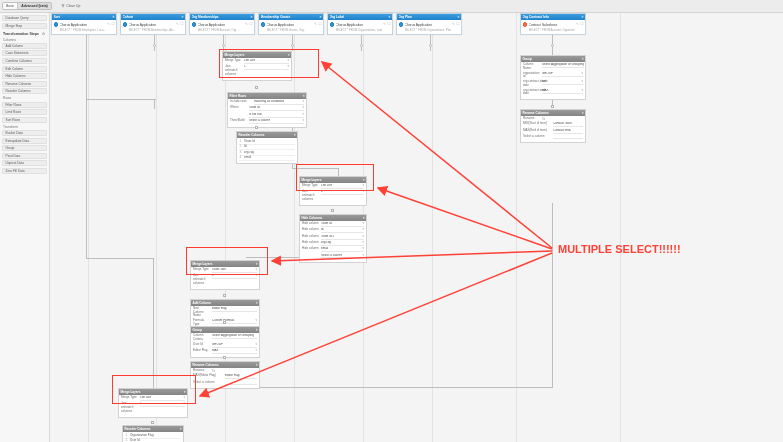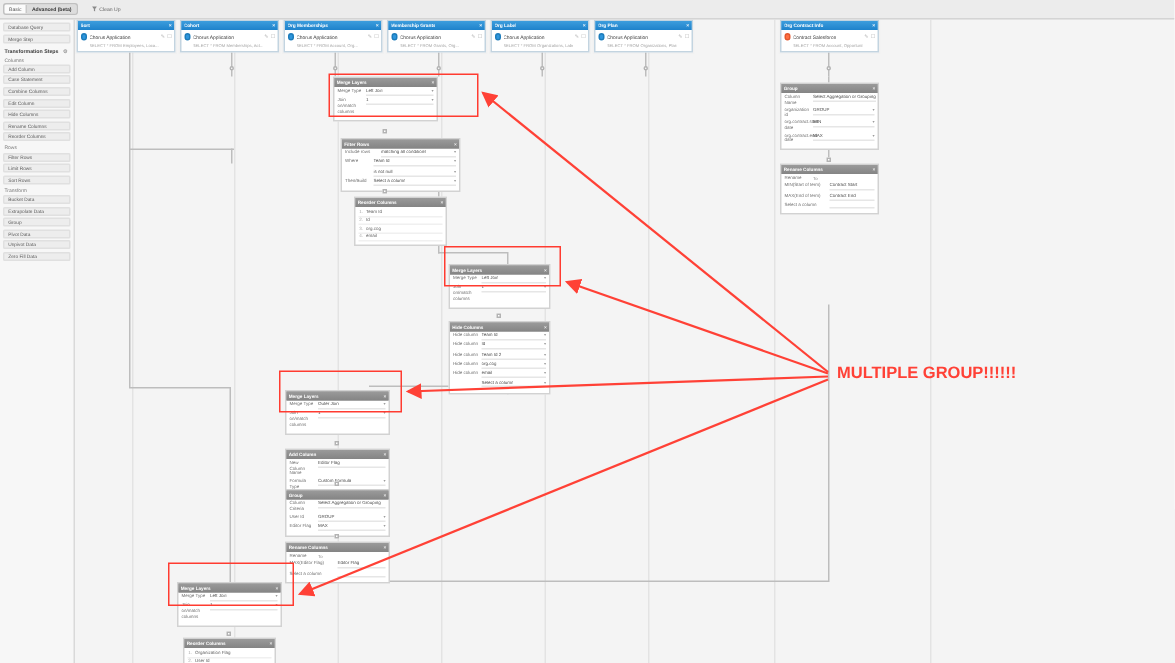--- a/index.html
+++ b/index.html
@@ -743,15 +743,15 @@
       <marker id="ah" markerWidth="7" markerHeight="7" refX="6" refY="3.5" orient="auto">
         <path d="M0,0 L7,3.5 L0,7 Z" fill="#ff4136"></path>
       </marker>
     </defs>
     <line x1="552" y1="248" x2="322" y2="62" stroke="#ff4136" stroke-width="1.5" marker-end="url(#ah)"></line>
     <line x1="552" y1="249" x2="378" y2="188" stroke="#ff4136" stroke-width="1.5" marker-end="url(#ah)"></line>
     <line x1="552" y1="251" x2="272" y2="261" stroke="#ff4136" stroke-width="1.5" marker-end="url(#ah)"></line>
     <line x1="552" y1="253" x2="200" y2="396" stroke="#ff4136" stroke-width="1.5" marker-end="url(#ah)"></line>
   </svg>
 
-  <div class="annot" style="left:558px; top:243px; font-size:11px;">MULTIPLE GROUP!!!!!!</div>
+  <div class="annot" style="left:558px; top:243px; font-size:11px;">MULTIPLE SELECT!!!!!!</div>
 
 </div>
 
 </body></html>

